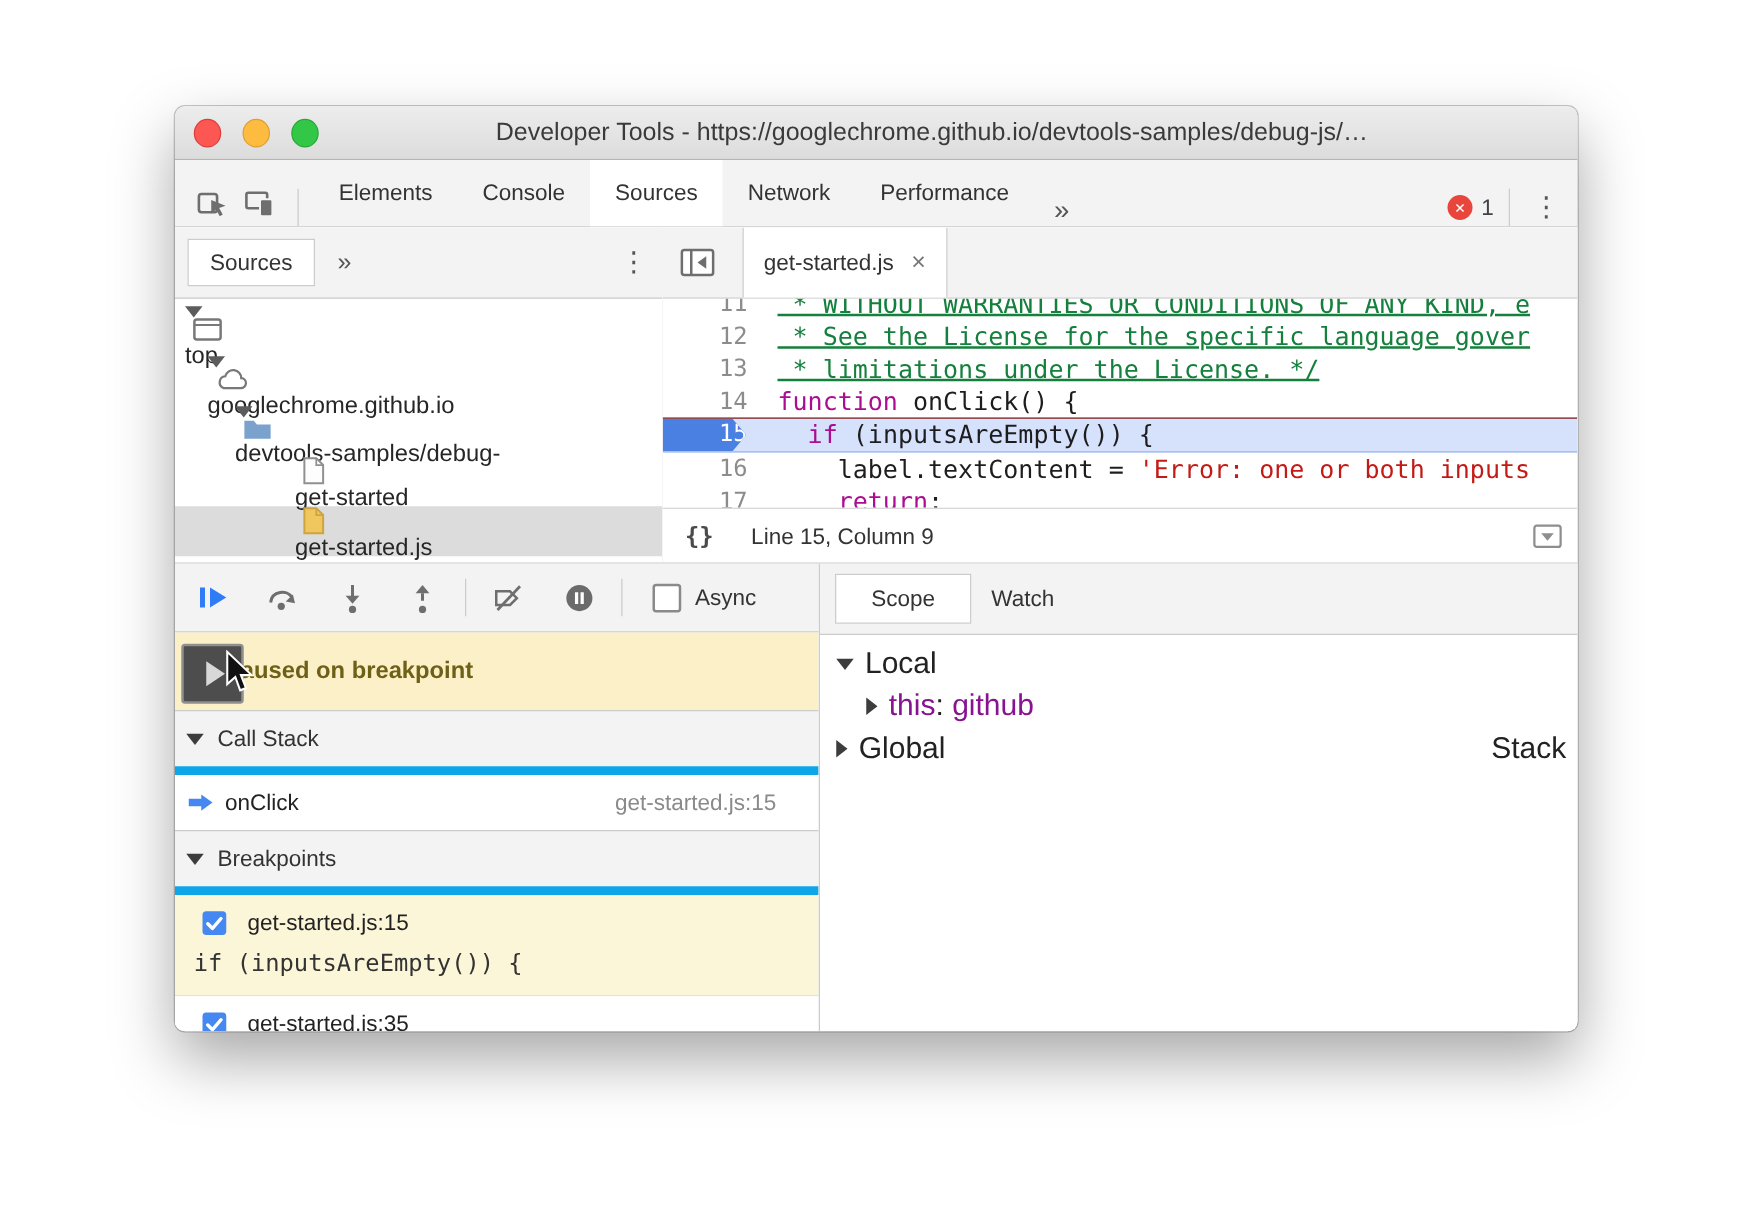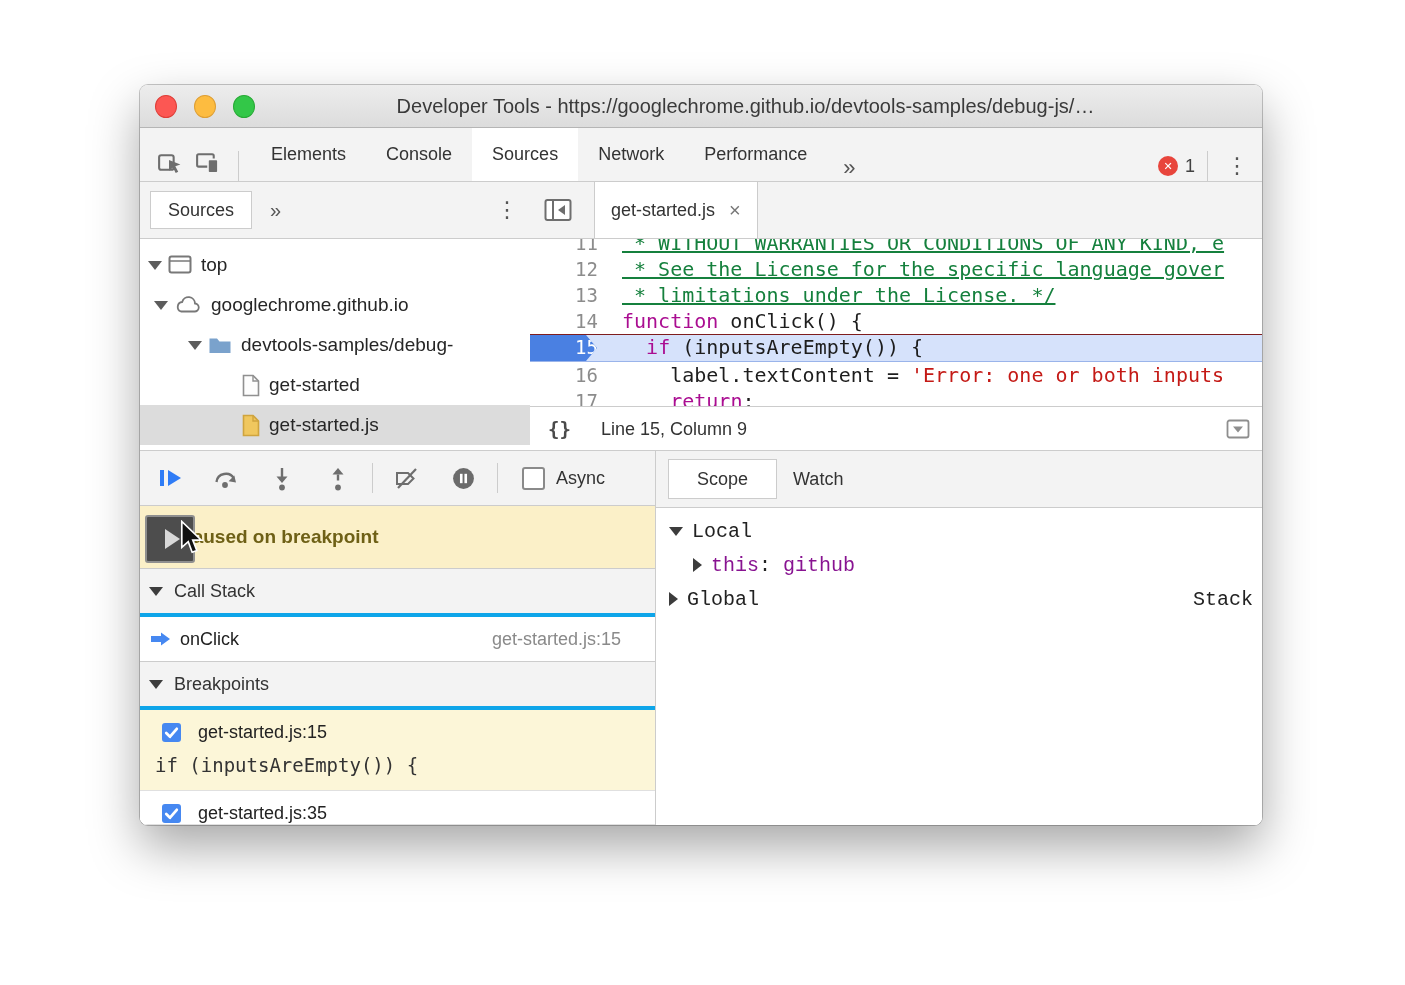--- a/index.html
+++ b/index.html
@@ -45,25 +45,25 @@
   
   .navigator { position:absolute; left:0; top:0; width:390px; height:268px;
     border-right:1px solid #ccc; background:#fff; overflow:hidden; }
   .navigator-bar { height:56px; background:#f3f3f3; border-bottom:1px solid #ccc;
     display:flex; align-items:center; }
   .nav-tab { margin-left:10px; background:#fff; border:1px solid #ccc; height:36px;
     padding:0 17px; display:flex; align-items:center; font-size:18px; color:#333; }
   .nav-more { margin-left:18px; font-size:20px; color:#555; }
   .nav-kebab { margin-left:auto; margin-right:12px; font-size:22px; color:#555; }
   .tree { padding-top:6px; font-size:19px; color:#262626; }
-  .tree-row { height:40px; display:flex; align-items:center; white-space:nowrap; }
+  .tree-row { height:40px; display:flex; align-items:flex-start; white-space:nowrap;flex-direction:column; }
   .tree-row.selected { background:#dcdcdc; }
   .tree-row .t-icon { margin:0 9px 0 6px; display:flex; }
   .tree-row.r0 { padding-left:8px; }
-  .tree-row.r1 { padding-left:14px; }
+  .tree-row.r1 { padding-left:26px; }
   .tree-row.r2 { padding-left:48px; }
   .tree-row.r3 { padding-left:96px; }
   
   .tri-d { width:0; height:0; border-left:7px solid transparent; border-right:7px solid transparent;
     border-top:9px solid #5c5c5c; flex:0 0 auto; }
   .tri-r { width:0; height:0; border-top:7px solid transparent; border-bottom:7px solid transparent;
     border-left:9px solid #5c5c5c; flex:0 0 auto; }
   .tri-d.dark { border-top-color:#3c3c3c; }
   .tri-r.dark { border-left-color:#3c3c3c; }
   
@@ -99,43 +99,43 @@
   .ctl + .ctl { margin-left:12px; }
   .vsep2 { width:1px; height:30px; background:#ccc; margin:0 12px; }
   .async-box { width:19px; height:19px; border:2px solid #8a8a8a; border-radius:3px; background:#fff; margin-left:12px; flex:0 0 auto; }
   .async-label { margin-left:11px; font-size:18px; color:#333; }
   .paused { height:62px; background:#fbf0c8; position:relative; display:flex; align-items:center; }
   .paused-text { margin-left:40px; font-size:19px; font-weight:bold; color:#6e6016; position:relative; z-index:1; }
   .play-square { position:absolute; left:5px; top:9px; width:46px; height:44px; background:#4d4d4d;
     border:2px solid #8f8f8f; border-radius:3px; display:flex; align-items:center; justify-content:center; z-index:2; }
   .play-tri { width:0; height:0; border-left:15px solid #d8d8d8; border-top:10px solid transparent; border-bottom:10px solid transparent; margin-left:4px; }
   .cursor { position:absolute; left:40px; top:14px; z-index:3; }
-  .sect { height:44px; background:#f3f3f3; border-top:1px solid #ccc; border-bottom:4px solid #0ea5e9;
+  .sect { height:44px; background:#f3f3f3; border-top:1px solid #ccc; border-bottom:7px solid #0ea5e9;
     display:flex; align-items:center; font-size:18px; color:#333; }
   .sect .tri-d { margin:0 11px 0 9px; }
   .paused + .sect { border-top:1px solid #ccc; }
   .frame-row { height:44px; display:flex; align-items:center; font-size:18px; color:#222; background:#fff; }
   .frame-row svg { margin-left:10px; flex:0 0 auto; }
   .frame-name { margin-left:8px; }
   .frame-loc { margin-left:auto; margin-right:34px; color:#8a8a8a; }
   .bp-entry { background:#fff; border-bottom:1px solid #e0e0e0; }
   .bp-entry.bp-active { background:#fcf6d8; height:80px; }
   .bp-line1 { display:flex; align-items:center; padding:12px 0 0 22px; }
   .cb-checked { width:19px; height:19px; border-radius:3px; background:#4688f1; display:flex;
     align-items:center; justify-content:center; flex:0 0 auto; }
   .bp-label { margin-left:17px; font-size:18px; color:#222; }
   .bp-code { margin:11px 0 0 15px; font-family:"DejaVu Sans Mono","Liberation Mono",monospace;
     font-size:19px; color:#333; white-space:pre; }
   
   .scope-bar { height:56px; background:#f3f3f3; border-bottom:1px solid #ccc; display:flex; align-items:center; }
   .scope-tab.sel { margin-left:12px; background:#fff; border:1px solid #ccc; height:38px;
     display:flex; align-items:center; padding:0 28px; font-size:18px; color:#333; }
   .scope-tab.plain { margin-left:16px; font-size:18px; color:#333; }
-  .scope-content { padding-top:6px; font-family:Liberation Mono, monospace;
-    font-size:20px; color:#222; }
+  .scope-content { padding-top:6px; font-family:Liberation Sans, sans-serif;
+    font-size:24px; color:#222; }
   .scope-row { height:34px; display:flex; align-items:center; }
   .scope-row .tri-d, .scope-row .tri-r { margin-left:13px; }
   .scope-row.indent .tri-r { margin-left:37px; }
   .s-label, .s-purple, .s-sep { margin-left:9px; }
   .s-sep { margin-left:0; color:#222; white-space:pre; }
   .s-purple { color:#881391; }
   .s-purple + .s-sep + .s-purple { margin-left:0; }
   .s-value { margin-left:auto; margin-right:9px; color:#222; }
 </style>
 </head>

